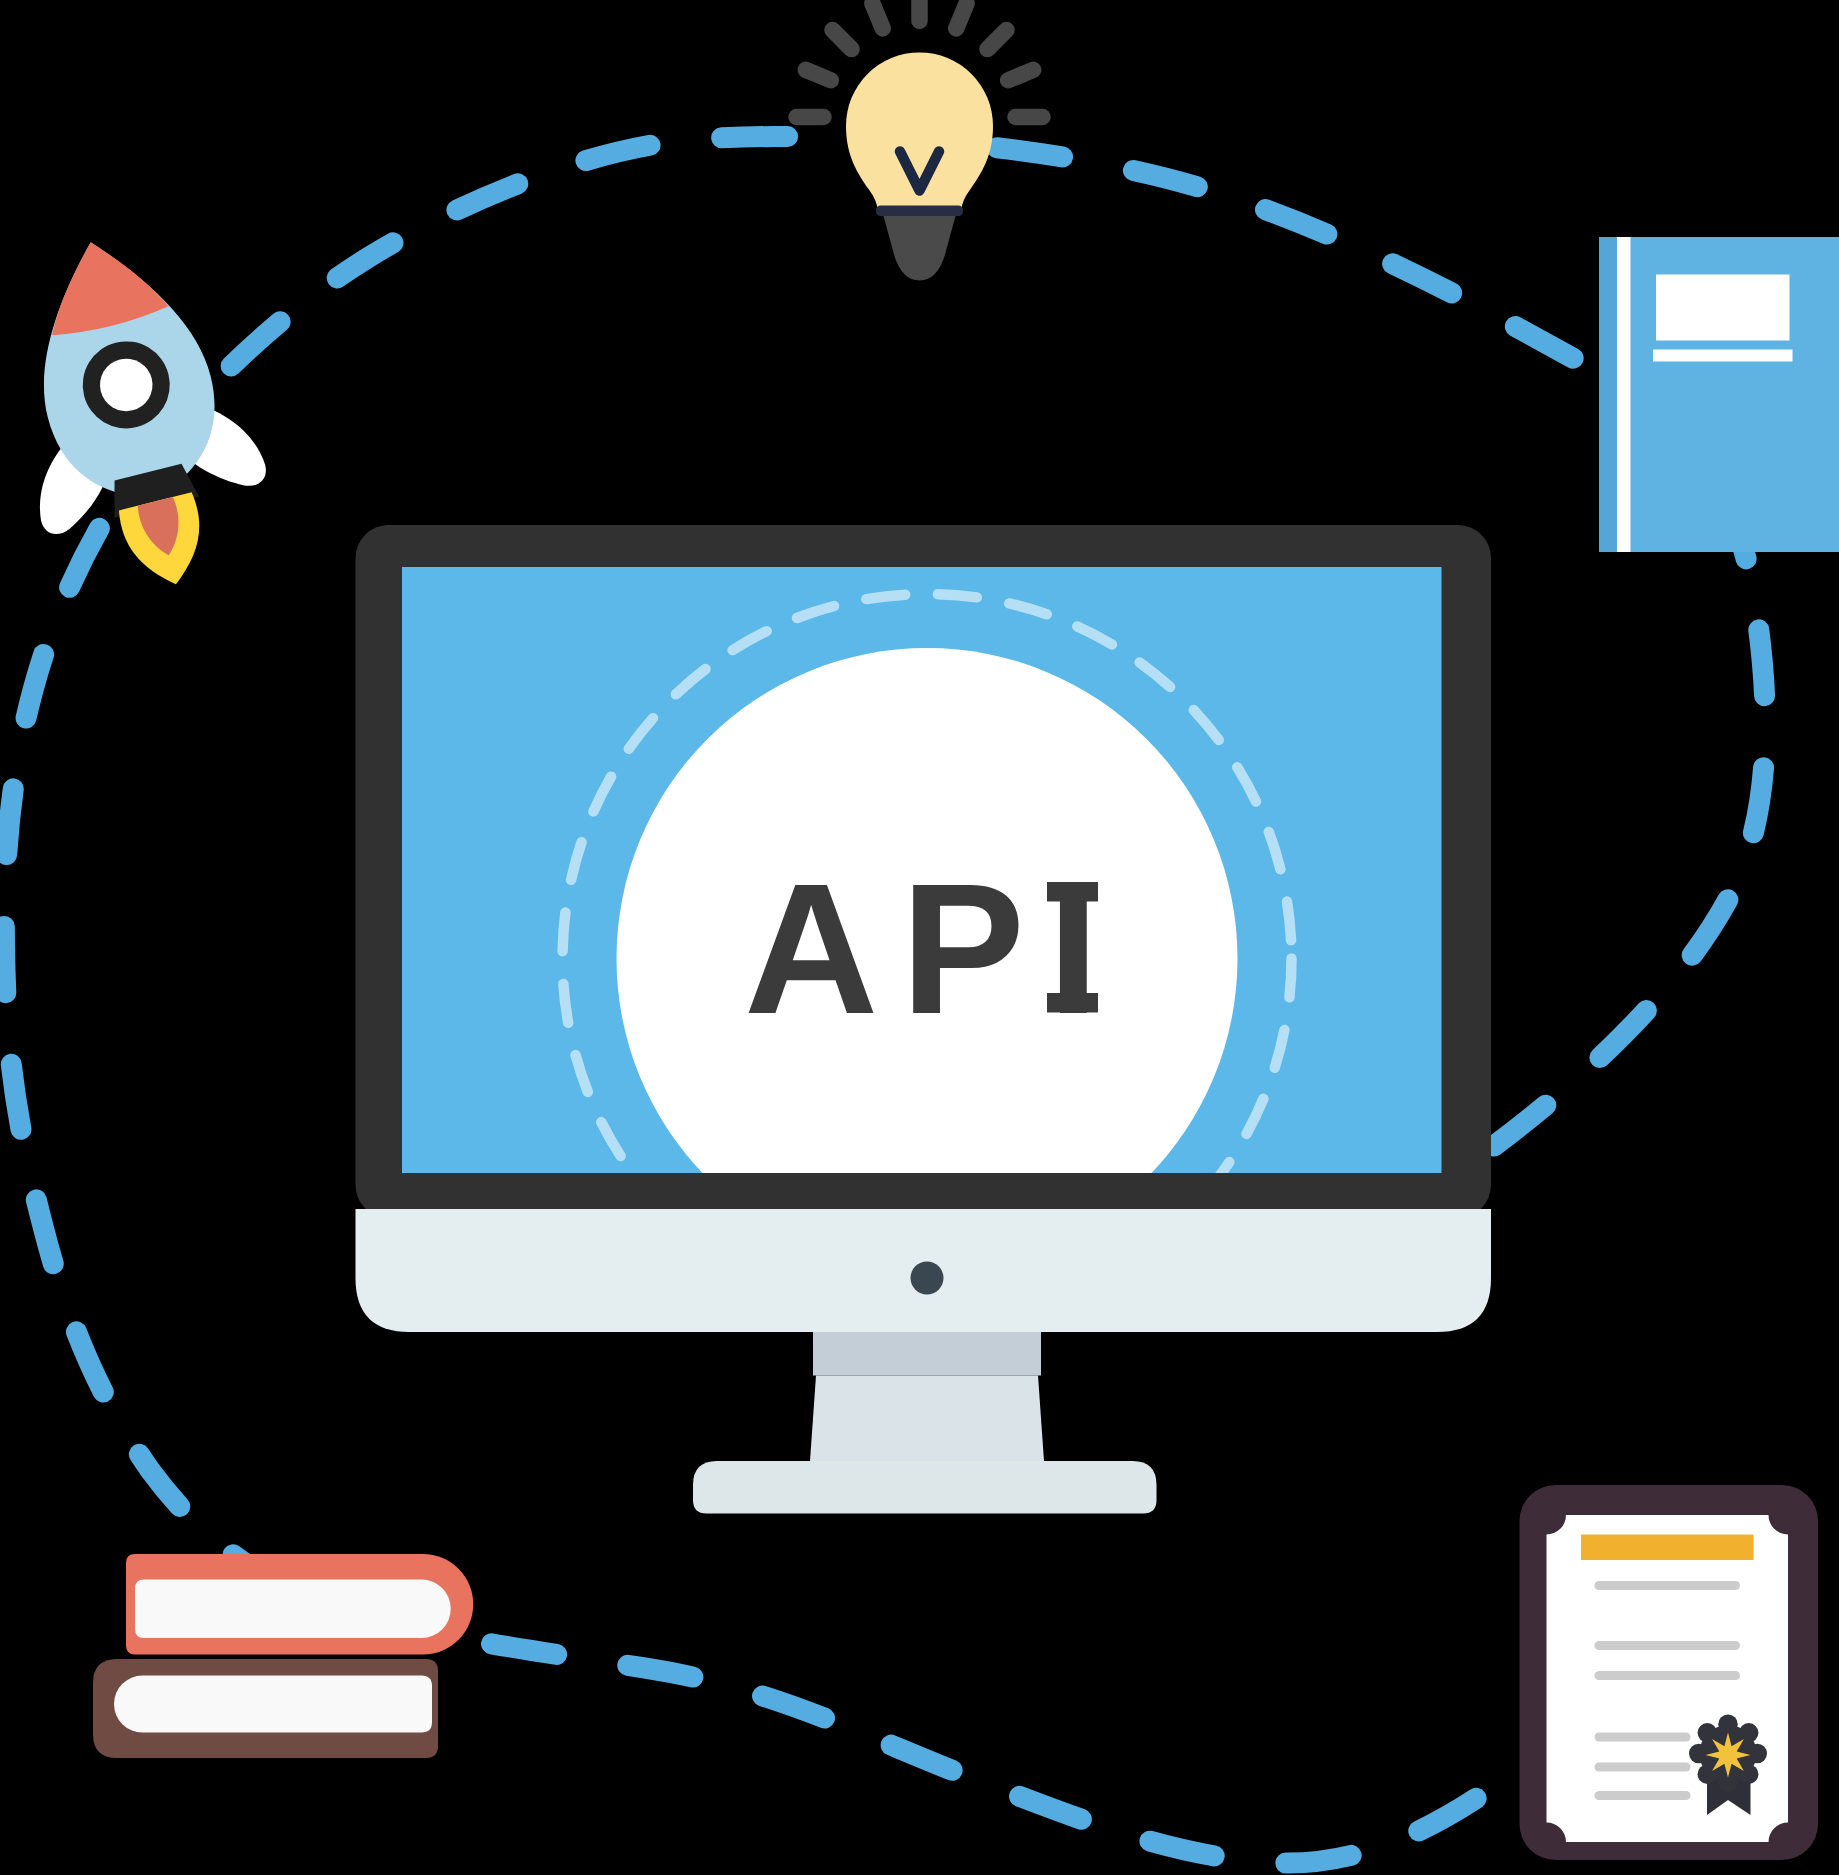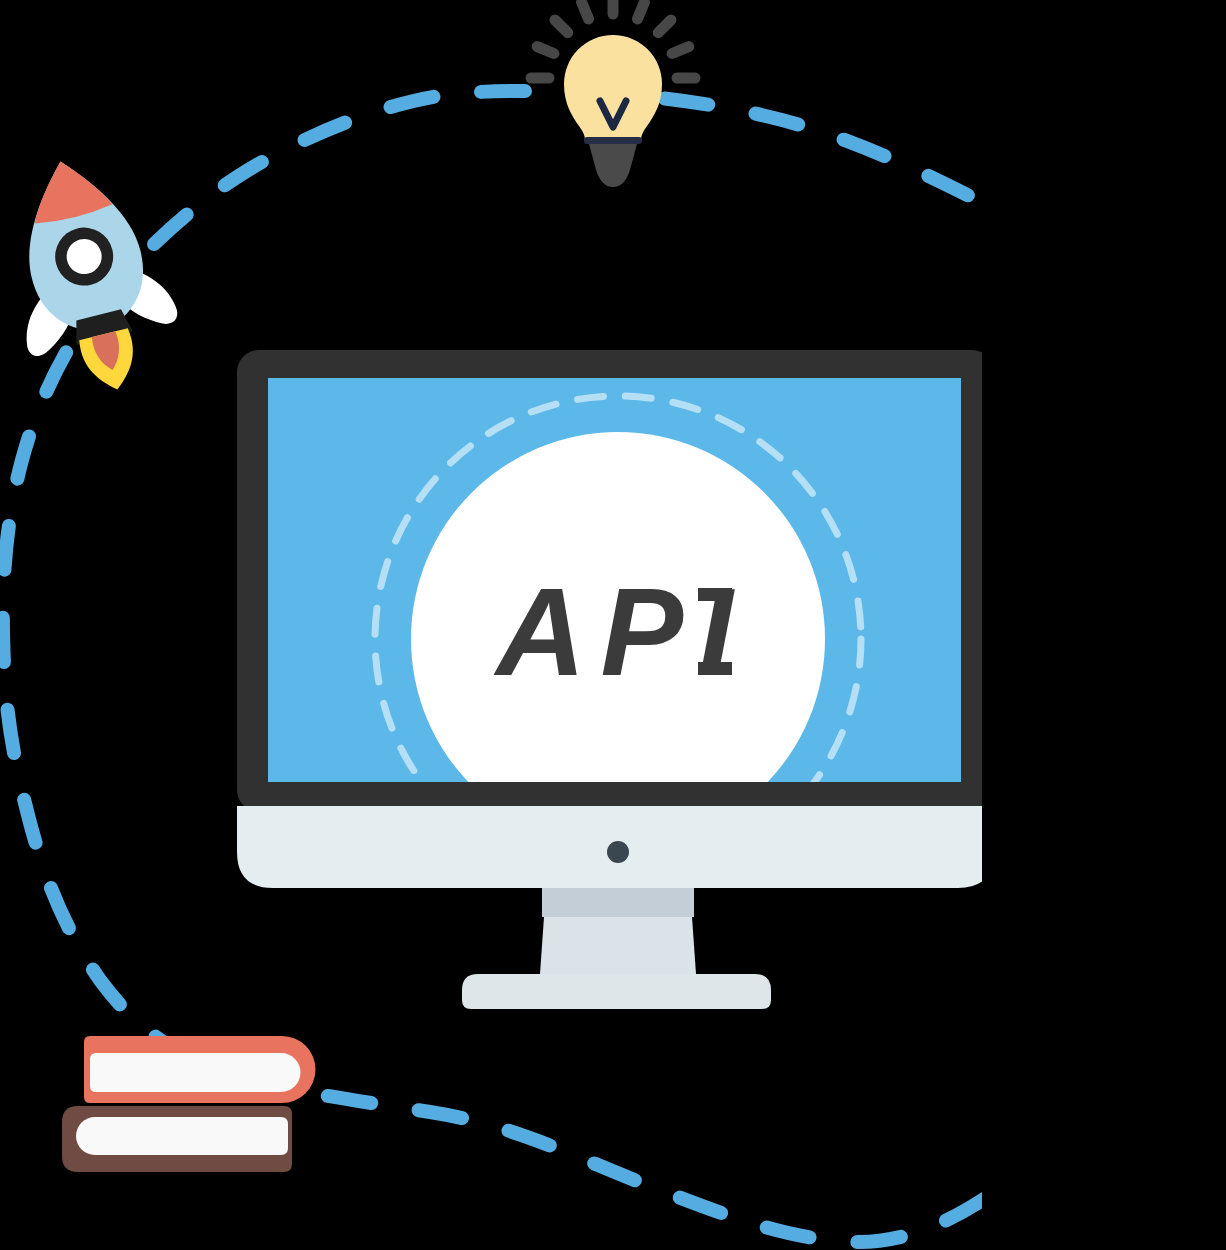--- a/index.html
+++ b/index.html
@@ -1,17 +1,17 @@
 <!DOCTYPE html>
 <html><head>
 <meta charset="utf-8">
 <style>
   html,body{margin:0;padding:0;background:#000;}
-  .stage{position:relative;width:982px;height:1250px;background:var(--background,#000);overflow:hidden;
-         font-family:"DejaVu Sans",sans-serif;font-style:italic;}
+  .stage{position:relative;width:1226px;height:1250px;background:var(--background,#000);overflow:hidden;
+         font-family:"DejaVu Sans",sans-serif;}
   svg{position:absolute;left:0;top:0;}
   .dash-path{stroke:var(--dash_blue);stroke-width:14;fill:none;stroke-linecap:round;stroke-dasharray:44 48;}
   .screen-fill{fill:var(--screen_blue);}
   .frame-fill{fill:var(--monitor_frame);}
   .chin-fill{fill:var(--monitor_chin);}
   .bulb-fill{fill:var(--bulb_yellow);}
   .rocket-body-fill{fill:var(--rocket_body);}
   .red-fill{fill:var(--accent_red);}
   .bookblue-fill{fill:var(--book_blue);}
   .brown-fill{fill:var(--book_brown);}

